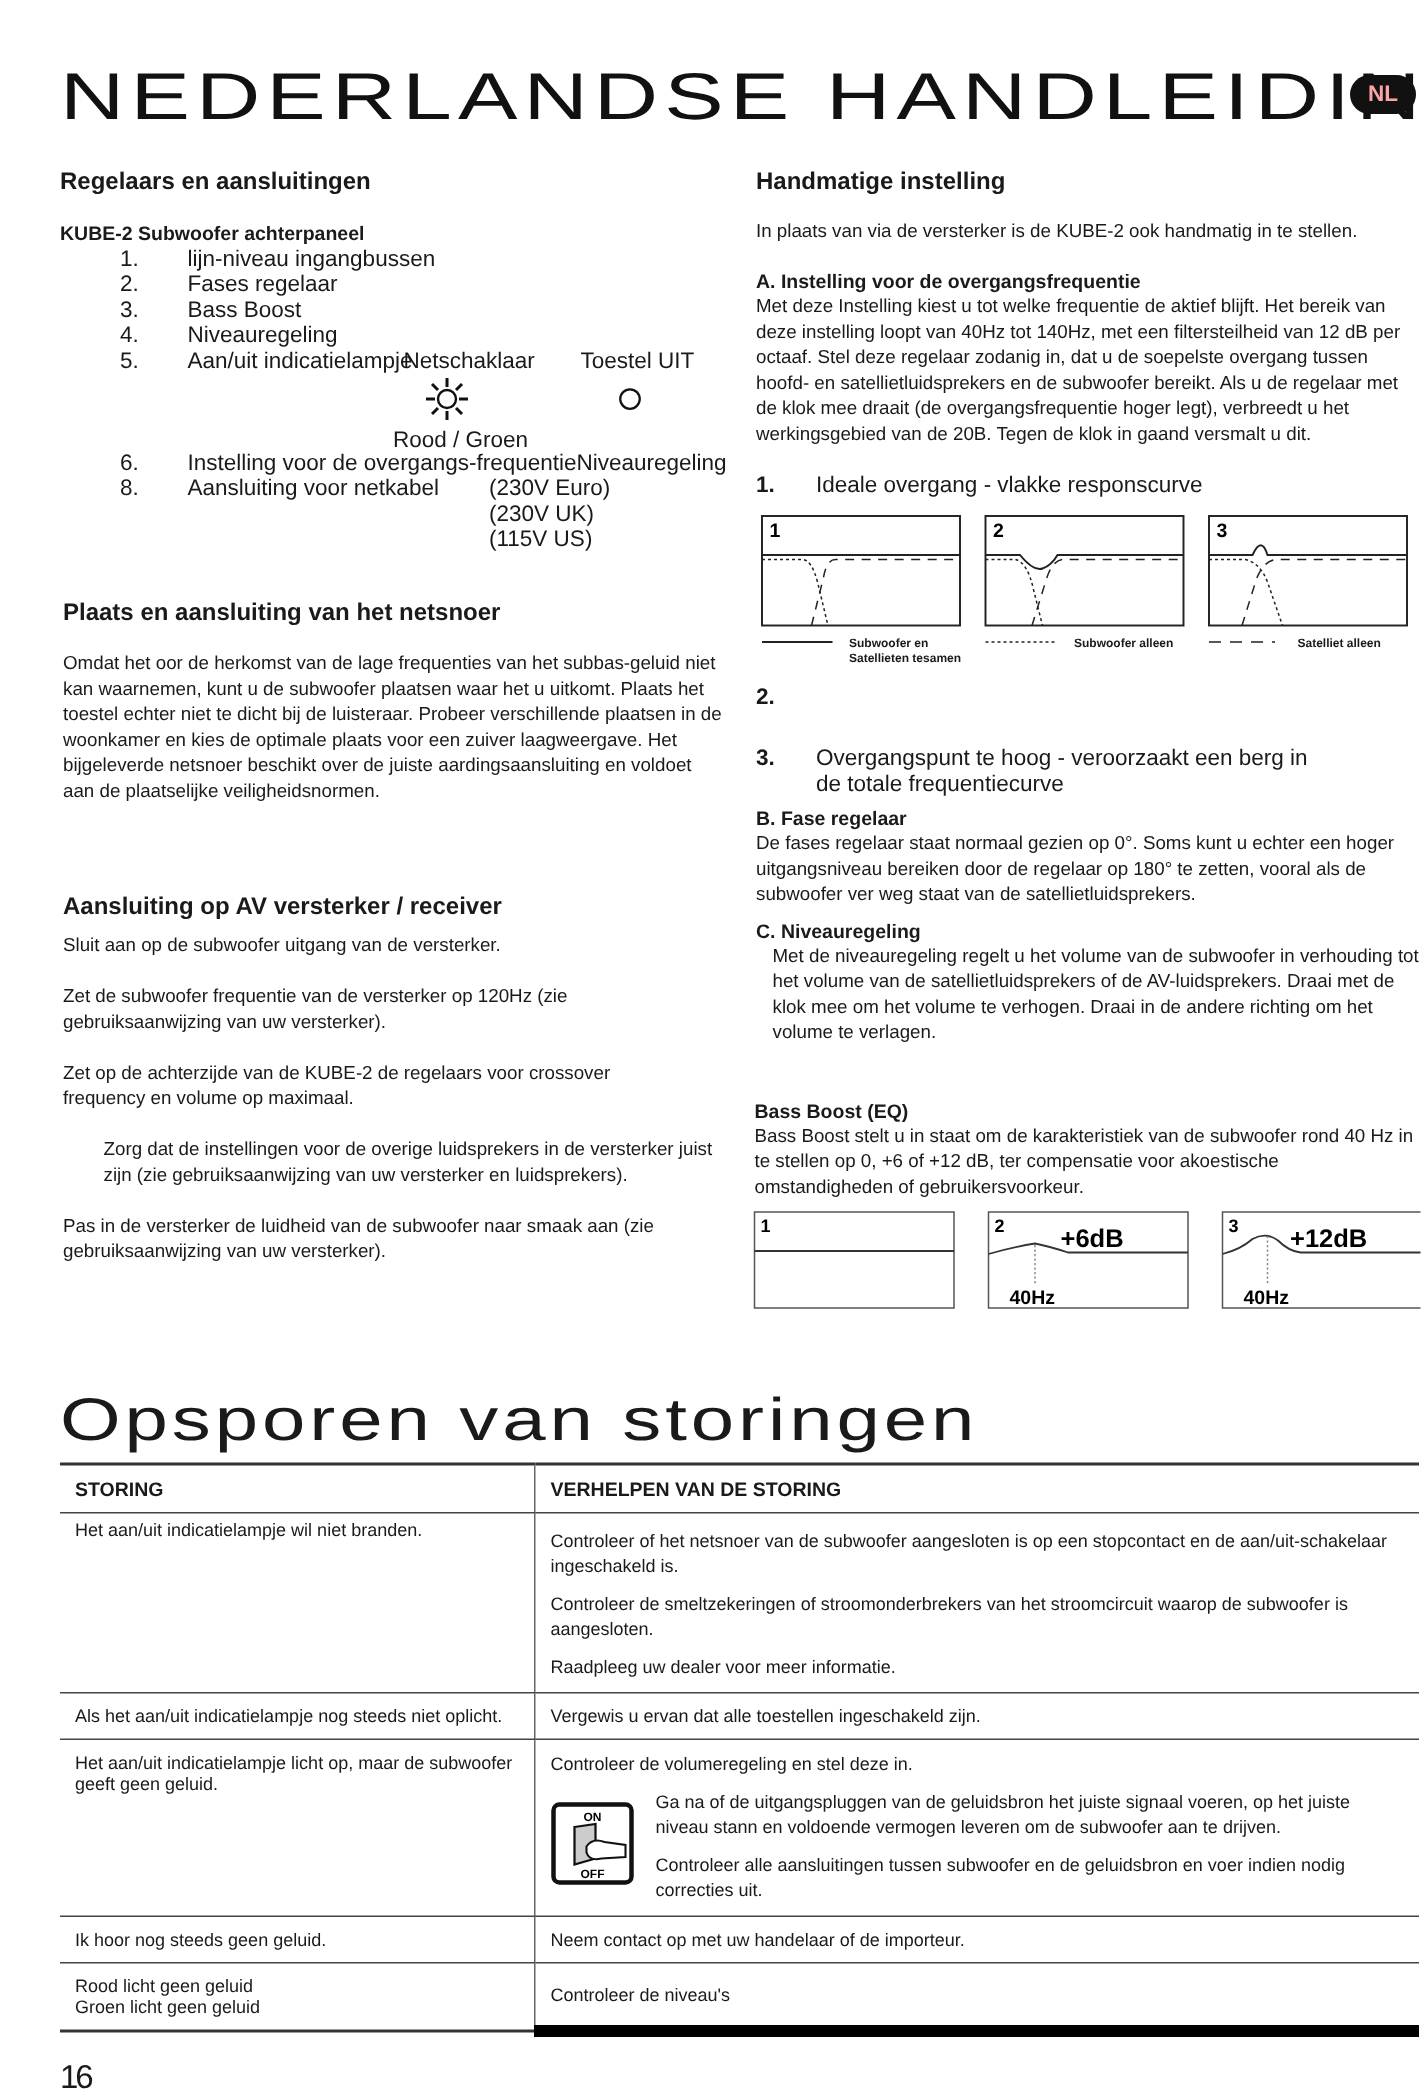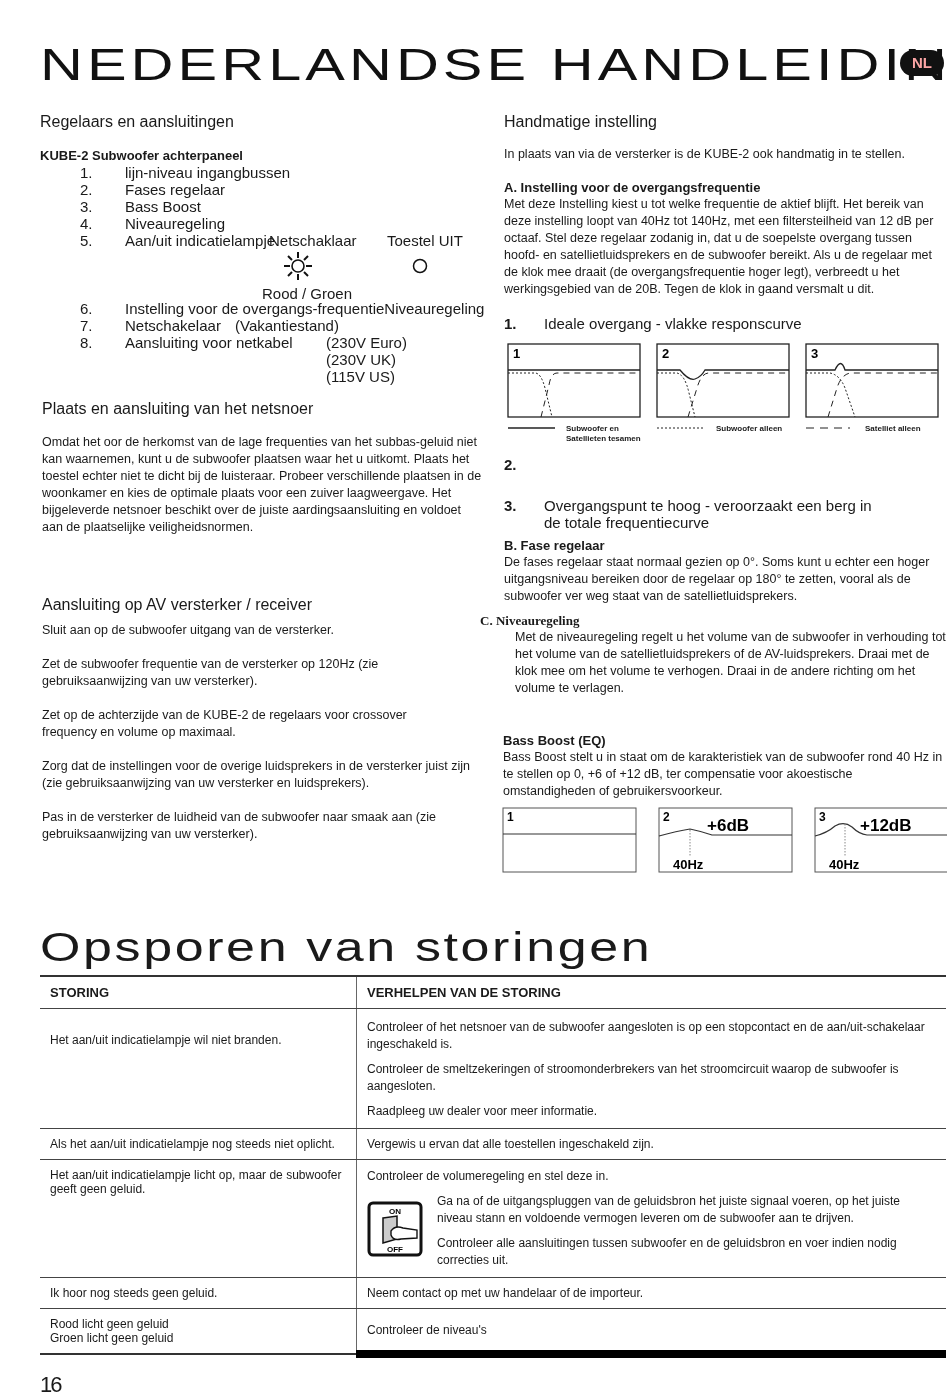--- a/index.html
+++ b/index.html
@@ -1,20 +1,20 @@
 <!DOCTYPE html>
 <html><head>
 <meta charset="utf-8">
 <style>
   html, body { margin:0; padding:0; background:#fff; }
   body { width:950px; height:1397px; position:relative; font-family:"Liberation Sans", sans-serif; color:#1a1a1a; overflow:hidden; }
   .abs { position:absolute; }
   .title { left:40px; top:40px; font-size:44px; letter-spacing:3px; font-weight:300; transform:scaleX(1.35); transform-origin:left; color:#111; }
   .nl-badge { left:900px; top:50px; width:44px; height:26px; border-radius:13px; background:#111; color:#fca5a5; font-weight:bold; font-size:15px; text-align:center; line-height:26px; }
-  .h2 { font-weight:normal; font-size:16px; color:#1a1a1a; }
+  .h2 { font-weight:bold; font-size:16px; color:#1a1a1a; }
   .h3 { font-weight:bold; font-size:13px; }
   .p { font-size:12.5px; line-height:17px; }
   .li { font-size:15px; line-height:17px; }
   .num { display:inline-block; width:45px; }
   table.ts { border-collapse:collapse; width:906px; font-size:12px; }
   table.ts td { vertical-align:top; padding:8px 10px; border-bottom:1px solid #444; }
   table.ts td.c1 { width:296px; border-right:1px solid #666; }
   table.ts tr.hd td { font-weight:bold; font-size:13px; border-top:2px solid #333; }
   .ts p { margin:0 0 8px 0; line-height:17px; }
   .big { left:40px; top:925px; font-size:40px; font-weight:300; letter-spacing:2px; transform:scaleX(1.3); transform-origin:left; }
@@ -53,35 +53,34 @@
   </g>
 </svg>
 <svg class="abs" style="left:412px;top:258px;" width="16" height="16">
     <circle cx="8" cy="8" r="6.5" fill="none" stroke="#111" stroke-width="1.5"></circle>
   </svg>
 
 <div class="abs li" style="left:262px;top:285px;">Rood / Groen</div>
 
 <div class="abs li" style="left:80px;top:300px;width:420px;">
   <div><span class="num">6.</span><span>Instelling voor de overgangs-frequentieNiveauregeling</span></div>
-  <div style="position:relative;"><span class="num">7.</span><span>Netschakelaar</span><span style="position:absolute;left:155px;">(Vakantiestand)</span></div>
   <div style="position:relative;"><span class="num">8.</span><span>Aansluiting voor netkabel</span><span style="position:absolute;left:246px;">(230V Euro)</span></div>
   <div style="padding-left:246px;">(230V UK)</div>
   <div style="padding-left:246px;">(115V US)</div>
 </div>
 
 <div class="abs h2" style="left:42px;top:400px;">Plaats en aansluiting van het netsnoer</div>
 <div class="abs p" style="left:42px;top:434px;width:440px;">Omdat het oor de herkomst van de lage frequenties van het subbas-geluid niet kan waarnemen, kunt u de subwoofer plaatsen waar het u uitkomt. Plaats het toestel echter niet te dicht bij de luisteraar. Probeer verschillende plaatsen in de woonkamer en kies de optimale plaats voor een zuiver laagweergave. Het bijgeleverde netsnoer beschikt over de juiste aardingsaansluiting en voldoet aan de plaatselijke veiligheidsnormen.</div>
 
 <div class="abs h2" style="left:42px;top:596px;">Aansluiting op AV versterker / receiver</div>
 <div class="abs p" style="left:42px;top:622px;width:445px;">
   <div style="margin-bottom:17px;">Sluit aan op de subwoofer uitgang van de versterker.</div>
   <div style="margin-bottom:17px;width:350px;">Zet de subwoofer frequentie van de versterker op 120Hz (zie gebruiksaanwijzing van uw versterker).</div>
   <div style="margin-bottom:17px;width:400px;">Zet op de achterzijde van de KUBE-2 de regelaars voor crossover frequency en volume op maximaal.</div>
-  <div style="margin-bottom:17px;">Zorg dat de instellingen voor de overige luidsprekers in de versterker juist zijn (zie gebruiksaanwijzing van uw versterker en luidsprekers).</div>
+  <div style="margin-bottom:17px;margin-left:27px;">Zorg dat de instellingen voor de overige luidsprekers in de versterker juist zijn (zie gebruiksaanwijzing van uw versterker en luidsprekers).</div>
   <div style="width:400px;">Pas in de versterker de luidheid van de subwoofer naar smaak aan (zie gebruiksaanwijzing van uw versterker).</div>
 </div>
 
 <div class="abs h2" style="left:504px;top:113px;">Handmatige instelling</div>
 <div class="abs p" style="left:504px;top:146px;width:440px;">In plaats van via de versterker is de KUBE-2 ook handmatig in te stellen.</div>
 
 <div class="abs h3" style="left:504px;top:180px;">A. Instelling voor de overgangsfrequentie</div>
 <div class="abs p" style="left:504px;top:196px;width:440px;">Met deze Instelling kiest u tot welke frequentie de aktief blijft. Het bereik van deze instelling loopt van 40Hz tot 140Hz, met een filtersteilheid van 12 dB per octaaf. Stel deze regelaar zodanig in, dat u de soepelste overgang tussen hoofd- en satellietluidsprekers en de subwoofer bereikt. Als u de regelaar met de klok mee draait (de overgangsfrequentie hoger legt), verbreedt u het werkingsgebied van de 20B. Tegen de klok in gaand versmalt u dit.</div>
 <div class="abs li" style="left:504px;top:315px;"><span class="num" style="font-weight:bold;width:40px;">1.</span><span>Ideale overgang - vlakke responscurve</span></div>
 
@@ -119,21 +118,21 @@
     <span class="num" style="font-weight:bold;width:40px;flex:none;">2.</span>
   </div>
 <div class="abs li" style="left:504px;top:497px;width:420px;display:flex;">
     <span class="num" style="font-weight:bold;width:40px;flex:none;">3.</span>
     <span style="width:330px;">Overgangspunt te hoog - veroorzaakt een berg in de totale frequentiecurve</span>
   </div>
 
 <div class="abs h3" style="left:504px;top:538px;">B. Fase regelaar</div>
 <div class="abs p" style="left:504px;top:554px;width:440px;">De fases regelaar staat normaal gezien op 0°. Soms kunt u echter een hoger uitgangsniveau bereiken door de regelaar op 180° te zetten, vooral als de subwoofer ver weg staat van de satellietluidsprekers.</div>
 
-<div class="abs h3" style="left:480px;top:613px;font-family:Liberation Serif, serif;">C. Niveauregeling</div>
+<div class="abs h3" style="left:504px;top:613px;">C. Niveauregeling</div>
 <div class="abs p" style="left:504px;top:629px;width:440px;margin-left:11px;">Met de niveauregeling regelt u het volume van de subwoofer in verhouding tot het volume van de satellietluidsprekers of de AV-luidsprekers. Draai met de klok mee om het volume te verhogen. Draai in de andere richting om het volume te verlagen.</div>
 
 <div class="abs h3" style="left:503px;top:733px;">Bass Boost (EQ)</div>
 <div class="abs p" style="left:503px;top:749px;width:445px;">Bass Boost stelt u in staat om de karakteristiek van de subwoofer rond 40 Hz in te stellen op 0, +6 of +12 dB, ter compensatie voor akoestische omstandigheden of gebruikersvoorkeur.</div>
 
 <svg class="abs" style="left:502px;top:807px;" width="445" height="68" viewBox="0 0 445 68">
   <g>
     <rect x="1" y="1" width="133" height="64" fill="none" stroke="#555" stroke-width="1"></rect>
     <text x="5" y="14" font-size="12" font-weight="bold" font-family="Liberation Sans, sans-serif">1</text>
     <line x1="1" y1="27" x2="134" y2="27" stroke="#333" stroke-width="1.2"></line>
@@ -159,21 +158,21 @@
 <div class="abs big">Opsporen van storingen</div>
 
 <div class="abs" style="left:40px;top:975px;">
 <table class="ts">
   <tbody>
         <tr class="hd">
     <td class="c1">STORING</td>
     <td>VERHELPEN VAN DE STORING</td>
   </tr>
   <tr>
-    <td class="c1" style="padding-top:24px;margin-top:17px;">Het aan/uit indicatielampje wil niet branden.</td>
+    <td class="c1" style="padding-top:4px;margin-top:17px;">Het aan/uit indicatielampje wil niet branden.</td>
     <td style="padding-top:10px;">
       <p>Controleer of het netsnoer van de subwoofer aangesloten is op een stopcontact en de aan/uit-schakelaar ingeschakeld is.</p>
       <p>Controleer de smeltzekeringen of stroomonderbrekers van het stroomcircuit waarop de subwoofer is aangesloten.</p>
       <p style="margin-bottom:0;">Raadpleeg uw dealer voor meer informatie.</p>
     </td>
   </tr>
   <tr>
     <td class="c1">Als het aan/uit indicatielampje nog steeds niet oplicht.</td>
     <td>Vergewis u ervan dat alle toestellen ingeschakeld zijn.</td>
   </tr>

